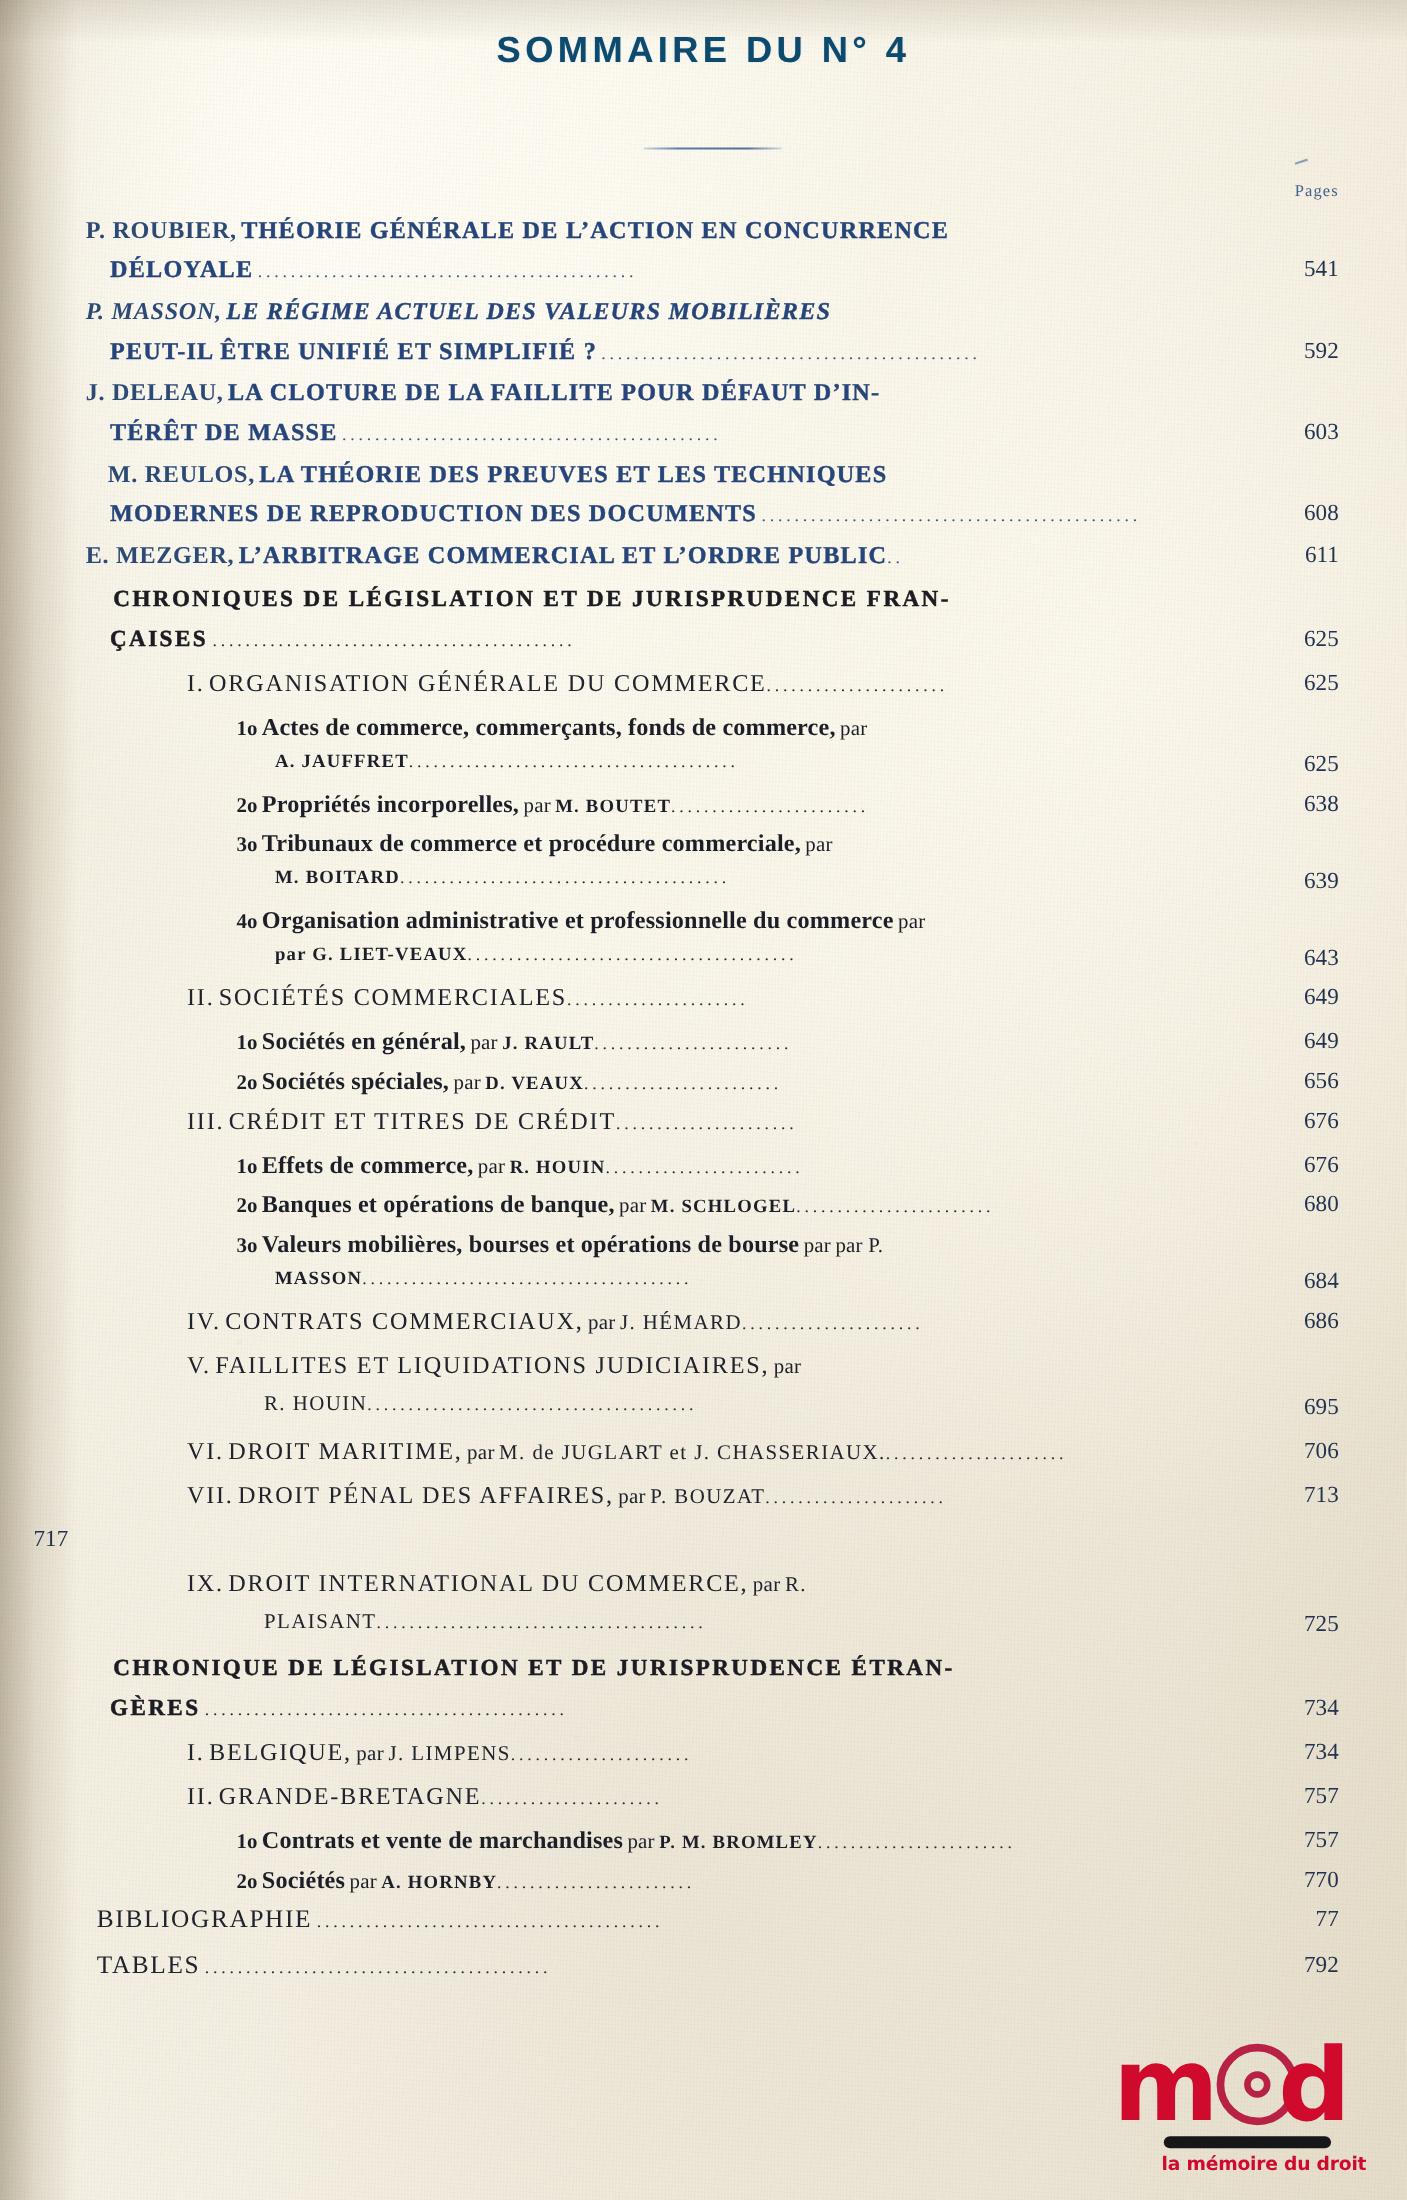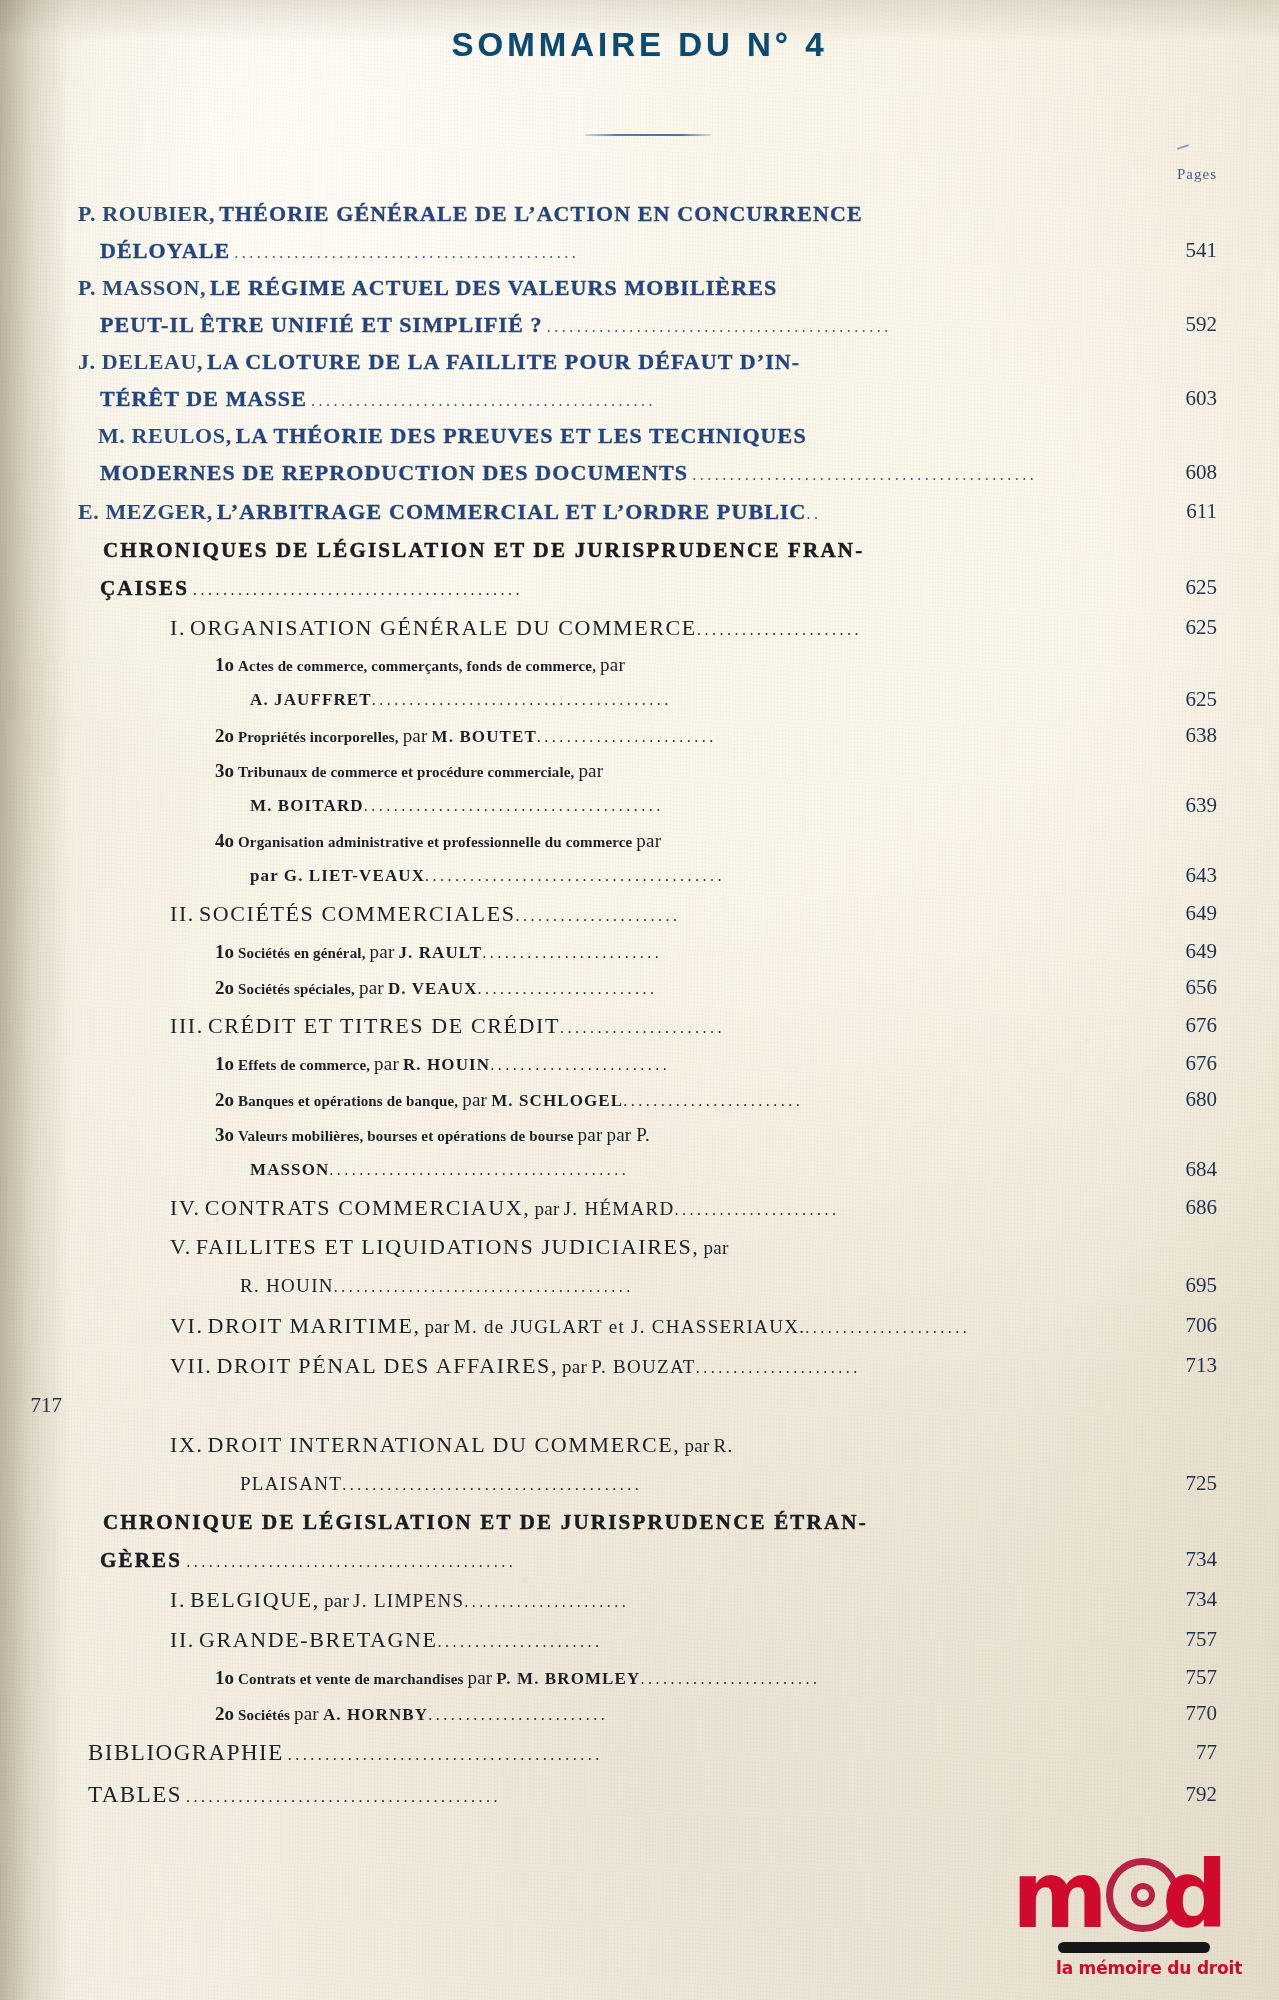--- a/index.html
+++ b/index.html
@@ -71,21 +71,21 @@
     position:absolute;right:90px;top:146px;width:12px;height:2px;
     background:#6b86ac;transform:rotate(-18deg);opacity:.75;
   }
 
   
   .toc{position:absolute;left:0;top:196px;width:1279px;}
 
   .row{
     position:relative;
     display:flex;
-    align-items:center;
+    align-items:flex-start;
     padding-right:62px;
     box-sizing:border-box;
   }
   .txtcol{flex:1 1 auto;min-width:0;}
   .pagecol{
     flex:0 0 62px;
     text-align:right;
     font-family:"Liberation Serif", serif;
     font-size:21px;
     color:#23334f;
@@ -127,21 +127,21 @@
   .sec .l2{padding-left:240px;}
   .sec span.t{font-size:22px;letter-spacing:1.6px;}
   .sec .sc{font-size:19px;letter-spacing:1.3px;}
   .sec .lower{font-size:19px;letter-spacing:.3px;}
 
   
   .item{color:#1d1f28;}
   .item .l1{padding-left:215px;}
   .item .l2{padding-left:250px;}
   .item .num{font-weight:700;font-size:19px;}
-  .item .ttl{font-weight:700;font-size:15px;letter-spacing:.15px;}
+  .item .ttl{font-weight:700;font-size:22px;letter-spacing:.15px;}
   .item .par{font-size:19px;letter-spacing:.2px;}
   .item .sc{font-size:17px;letter-spacing:1.1px;font-weight:bold;}
 
   
   .tail{color:#20222c;}
   .tail .l1{padding-left:88px;}
   .tail span.t{font-size:23px;letter-spacing:1.5px;}
 
   
   #logo{
@@ -204,21 +204,21 @@
           <span class="line l1"><span class="author">P. ROUBIER,</span> <span class="heavy">THÉORIE GÉNÉRALE DE L’ACTION EN CONCURRENCE</span></span>
         </div>
         <div class="pagecol"></div>
       </div>
       <div class="row art" style="height: 38px;">
         <div class="txtcol">
           <span class="line l2"><span class="heavy">DÉLOYALE</span> <span class="lead">..............................................</span></span>
         </div>
         <div class="pagecol">541</div>
       </div>
-      <div class="row art" style="height: 36px;">
+      <div class="row art" style="height: 36px; font-style: italic;">
         <div class="txtcol">
           <span class="line l1"><span class="author">P. MASSON,</span> <span class="heavy">LE RÉGIME ACTUEL DES VALEURS MOBILIÈRES</span></span>
         </div>
         <div class="pagecol"></div>
       </div>
       <div class="row art" style="height: 38px;">
         <div class="txtcol">
           <span class="line l2"><span class="heavy">PEUT-IL ÊTRE UNIFIÉ ET SIMPLIFIÉ ?</span> <span class="lead">..............................................</span></span>
         </div>
         <div class="pagecol">592</div>

